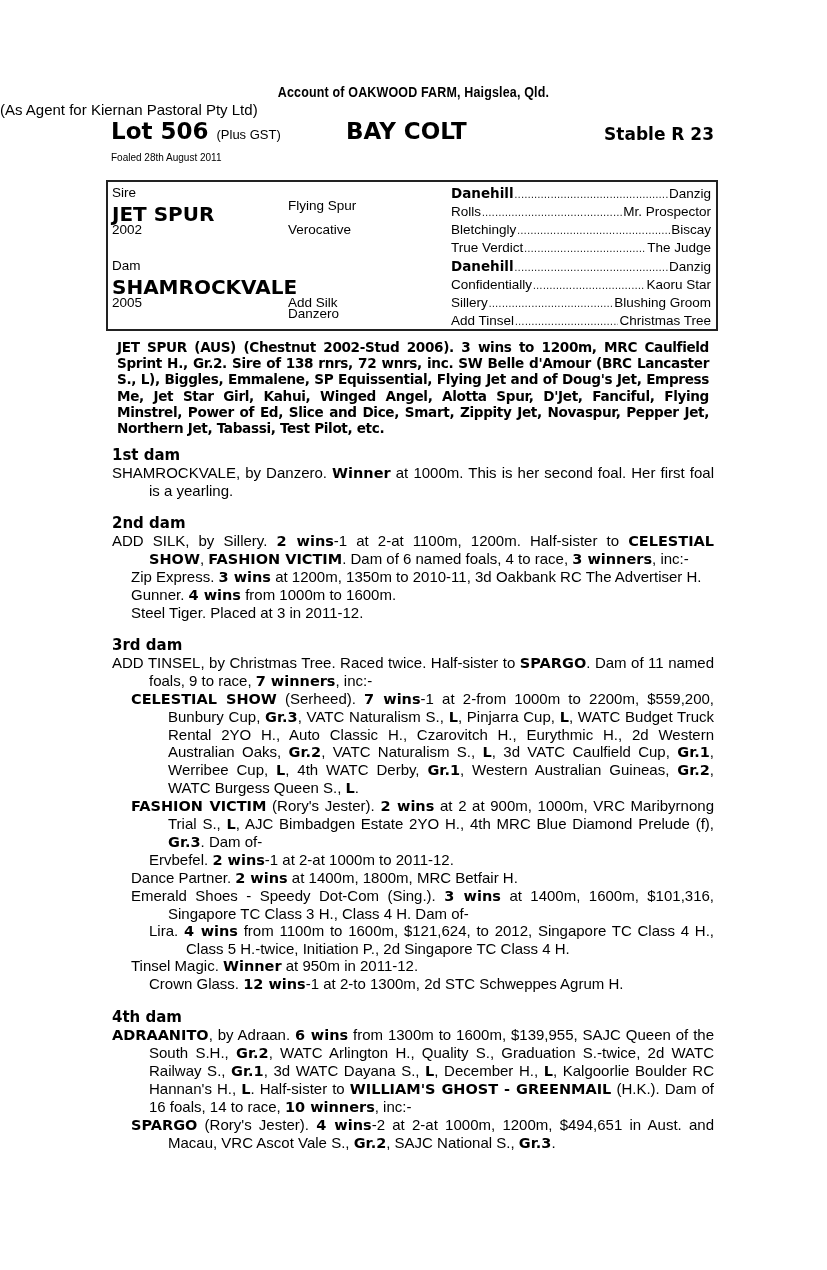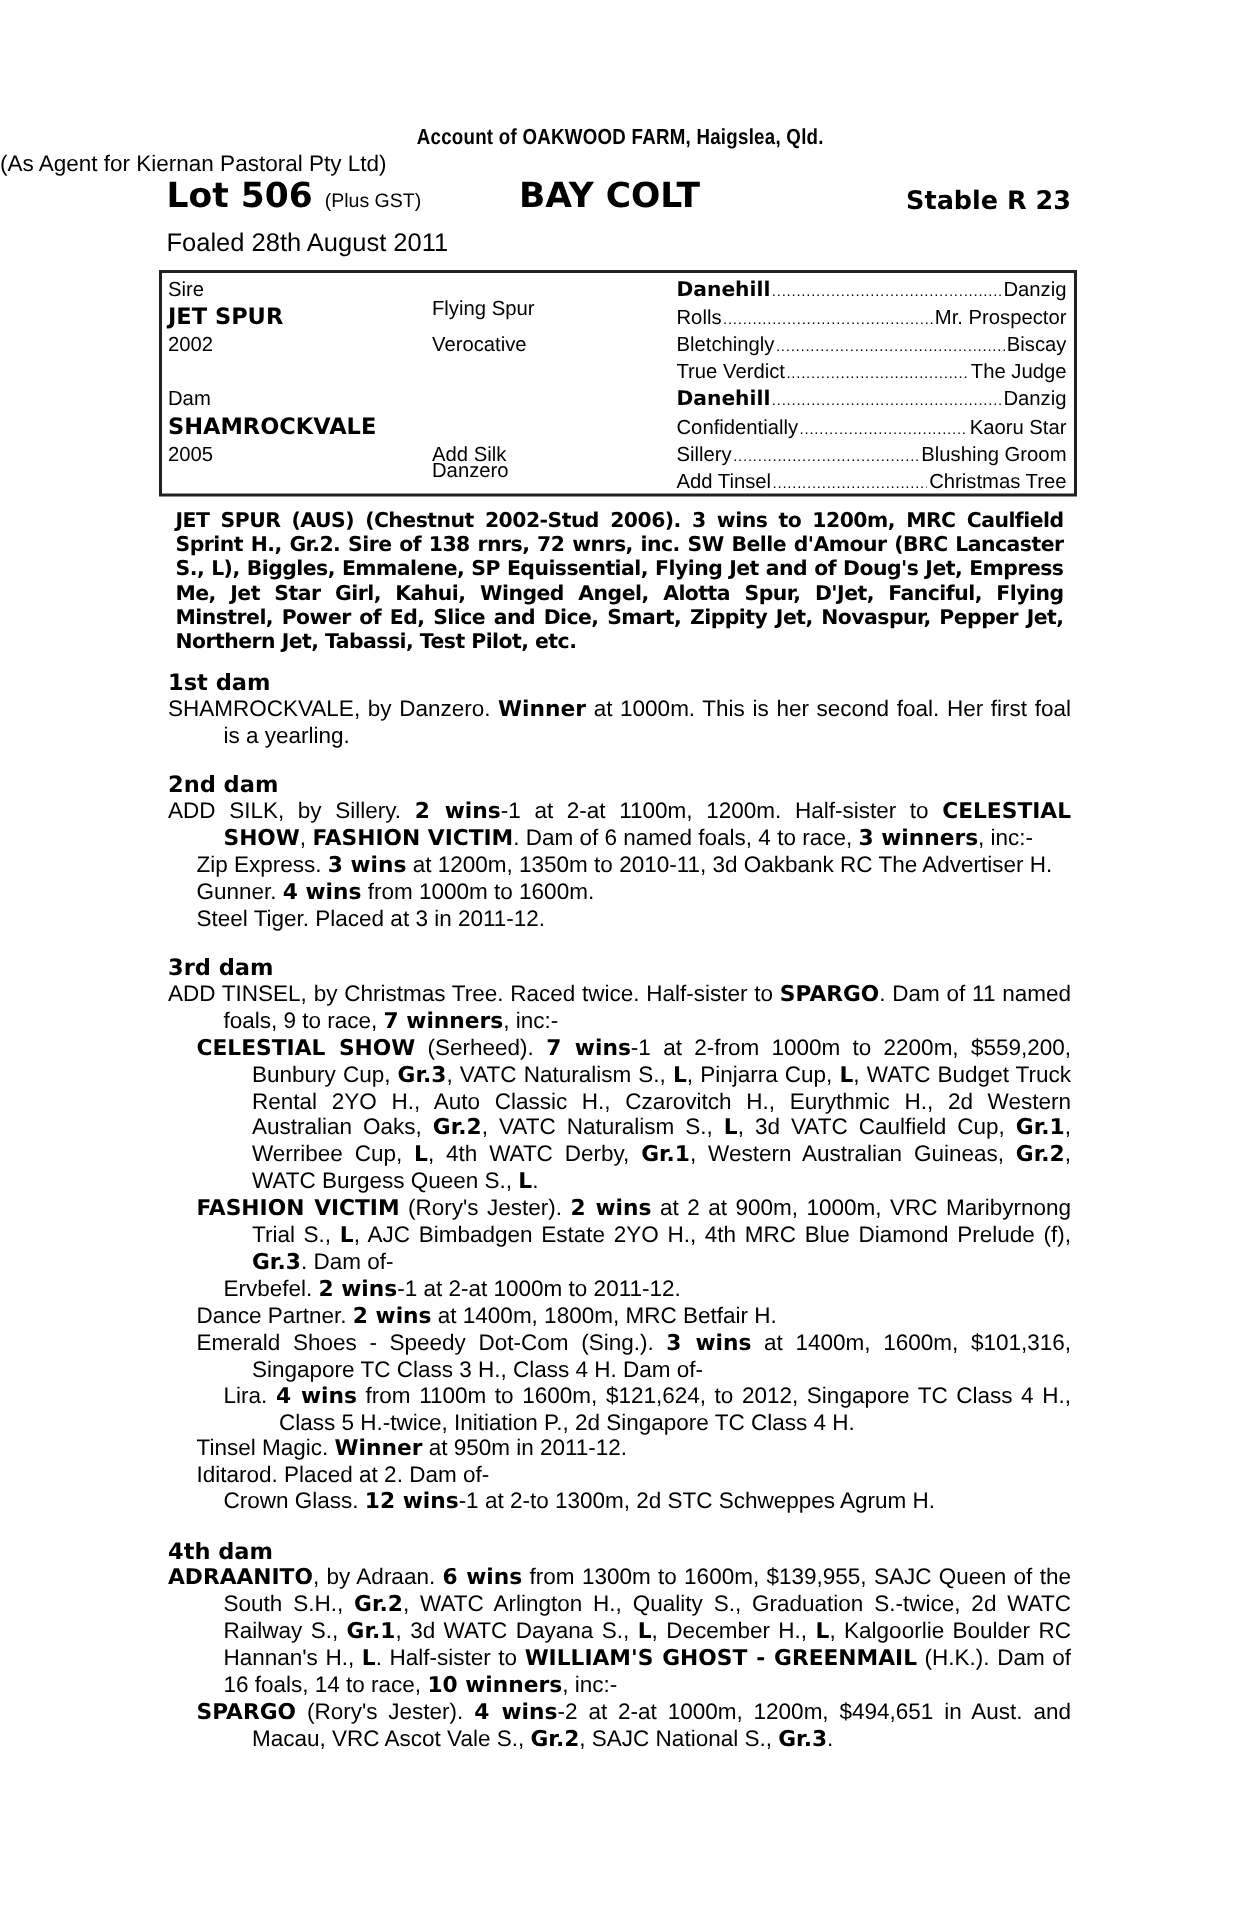--- a/index.html
+++ b/index.html
@@ -4,28 +4,28 @@
 <style>
   html, body { margin: 0; padding: 0; background: #ffffff; }
   body { width: 827px; height: 1270px; position: relative; color: #000; font-family: "Liberation Sans", sans-serif; overflow: hidden; }
   .page { position: absolute; left: 0; top: 0; width: 827px; height: 1270px; }
   .hdr-account { position: absolute; left: 0; width: 827px; top: 84px; text-align: center; font-size: 14.5px; font-weight: bold; transform: scaleX(0.86); letter-spacing: 0.2px; }
   .hdr-agent { position: absolute; left: 0; width: 827px; top: 101px; text-align: left; font-size: 15px; }
   .lot { position: absolute; left: 111px; top: 118px; font-size: 23px; font-weight: 900; font-family: "DejaVu Sans", sans-serif; }
   .lot small { font-size: 13px; font-weight: normal; font-family: "Liberation Sans", sans-serif; }
   .colt { position: absolute; left: 346px; top: 118px; font-size: 23px; font-weight: 900; font-family: "DejaVu Sans", sans-serif; }
   .stable { position: absolute; right: 113px; top: 124px; font-size: 17px; font-weight: 900; font-family: "DejaVu Sans", sans-serif; }
-  .foaled { position: absolute; left: 111px; top: 152px; font-size: 17px; }
+  .foaled { position: absolute; left: 111px; top: 152px; font-size: 10px; }
   .branded { position: absolute; right: 113px; top: 152px; font-size: 15px; white-space: nowrap; }
   .brand-glyph { display: inline-block; position: relative; width: 12px; height: 18px; vertical-align: -2px; }
   .brand-glyph .k { position: absolute; left: 1px; top: -7px; font-size: 13px; }
   .brand-glyph .a { position: absolute; left: 1px; top: 5px; font-size: 10px; }
   .ped-box { position: absolute; left: 106px; top: 180px; width: 612px; height: 151px; border: 2px solid #222; box-sizing: border-box; }
   .ped-cell { position: absolute; font-size: 13.5px; white-space: nowrap; }
-  .ped-bold { font-weight: 900; font-family: "DejaVu Sans", sans-serif; font-size: 15px; }
+  .ped-bold { font-weight: 900; font-family: "DejaVu Sans", sans-serif; font-size: 20px; }
   .ped-row { position: absolute; left: 451px; width: 260px; font-size: 13.5px; display: flex; align-items: baseline; white-space: nowrap; text-align: center; }
   .ped-row .l { flex: 0 0 auto; }
   .ped-row .l.b { font-weight: 900; font-family: "DejaVu Sans", sans-serif; font-size: 13.5px; }
   .ped-row .dots { flex: 1 1 auto; overflow: hidden; margin: 0 1px; font-size: 10px; letter-spacing: 0.5px; }
   .ped-row .dots::before { content: "................................................................................................................"; }
   .ped-row .r { flex: 0 0 auto; }
   .sire-blurb { position: absolute; left: 117px; top: 339px; width: 592px; font-size: 13.6px; font-weight: 900; font-family: "DejaVu Sans", sans-serif; line-height: 16.2px; text-align: justify; letter-spacing: -0.35px; }
   .body { position: absolute; left: 112px; top: 447px; width: 602px; font-size: 15px; line-height: 17px; }
   .sect-h { font-weight: 900; font-family: "DejaVu Sans", sans-serif; font-size: 15px; margin-top: 16px; }
   .sect-h.first { margin-top: 0; }
@@ -118,21 +118,20 @@
 
     <div class="sect-h">3rd dam</div>
     <div class="p lv0"><span>ADD TINSEL, by Christmas Tree. Raced twice. Half-sister to </span><b>SPARGO</b><span>. Dam of 11 named foals, 9 to race, </span><b>7 winners</b><span>, inc:-</span></div>
     <div class="p lv1"><b>CELESTIAL SHOW</b><span> (Serheed). </span><b>7 wins</b><span>-1 at 2-from 1000m to 2200m, $559,200, Bunbury Cup, </span><b>Gr.3</b><span>, VATC Naturalism S., </span><b>L</b><span>, Pinjarra Cup, </span><b>L</b><span>, WATC Budget Truck Rental 2YO H., Auto Classic H., Czarovitch H., Eurythmic H., 2d Western Australian Oaks, </span><b>Gr.2</b><span>, VATC Naturalism S., </span><b>L</b><span>, 3d VATC Caulfield Cup, </span><b>Gr.1</b><span>, Werribee Cup, </span><b>L</b><span>, 4th WATC Derby, </span><b>Gr.1</b><span>, Western Australian Guineas, </span><b>Gr.2</b><span>, WATC Burgess Queen S., </span><b>L</b><span>.</span></div>
     <div class="p lv1"><b>FASHION VICTIM</b><span> (Rory's Jester). </span><b>2 wins</b><span> at 2 at 900m, 1000m, VRC Maribyrnong Trial S., </span><b>L</b><span>, AJC Bimbadgen Estate 2YO H., 4th MRC Blue Diamond Prelude (f), </span><b>Gr.3</b><span>. Dam of-</span></div>
     <div class="p lv2"><span>Ervbefel. </span><b>2 wins</b><span>-1 at 2-at 1000m to 2011-12.</span></div>
     <div class="p lv1"><span>Dance Partner. </span><b>2 wins</b><span> at 1400m, 1800m, MRC Betfair H.</span></div>
     <div class="p lv1"><span>Emerald Shoes - Speedy Dot-Com (Sing.). </span><b>3 wins</b><span> at 1400m, 1600m, $101,316, Singapore TC Class 3 H., Class 4 H. Dam of-</span></div>
     <div class="p lv2"><span>Lira. </span><b>4 wins</b><span> from 1100m to 1600m, $121,624, to 2012, Singapore TC Class 4 H., Class 5 H.-twice, Initiation P., 2d Singapore TC Class 4 H.</span></div>
     <div class="p lv1"><span>Tinsel Magic. </span><b>Winner</b><span> at 950m in 2011-12.</span></div>
-    <div class="p lv1"><span>Iditarod. Placed at 2. Dam of-</span></div>
     <div class="p lv2"><span>Crown Glass. </span><b>12 wins</b><span>-1 at 2-to 1300m, 2d STC Schweppes Agrum H.</span></div>
 
     <div class="sect-h">4th dam</div>
     <div class="p lv0"><b>ADRAANITO</b><span>, by Adraan. </span><b>6 wins</b><span> from 1300m to 1600m, $139,955, SAJC Queen of the South S.H., </span><b>Gr.2</b><span>, WATC Arlington H., Quality S., Graduation S.-twice, 2d WATC Railway S., </span><b>Gr.1</b><span>, 3d WATC Dayana S., </span><b>L</b><span>, December H., </span><b>L</b><span>, Kalgoorlie Boulder RC Hannan's H., </span><b>L</b><span>. Half-sister to </span><b>WILLIAM'S GHOST - GREENMAIL</b><span> (H.K.). Dam of 16 foals, 14 to race, </span><b>10 winners</b><span>, inc:-</span></div>
     <div class="p lv1"><b>SPARGO</b><span> (Rory's Jester). </span><b>4 wins</b><span>-2 at 2-at 1000m, 1200m, $494,651 in Aust. and Macau, VRC Ascot Vale S., </span><b>Gr.2</b><span>, SAJC National S., </span><b>Gr.3</b><span>.</span></div>
 
   </div>
 </div>
 
 </body></html>

